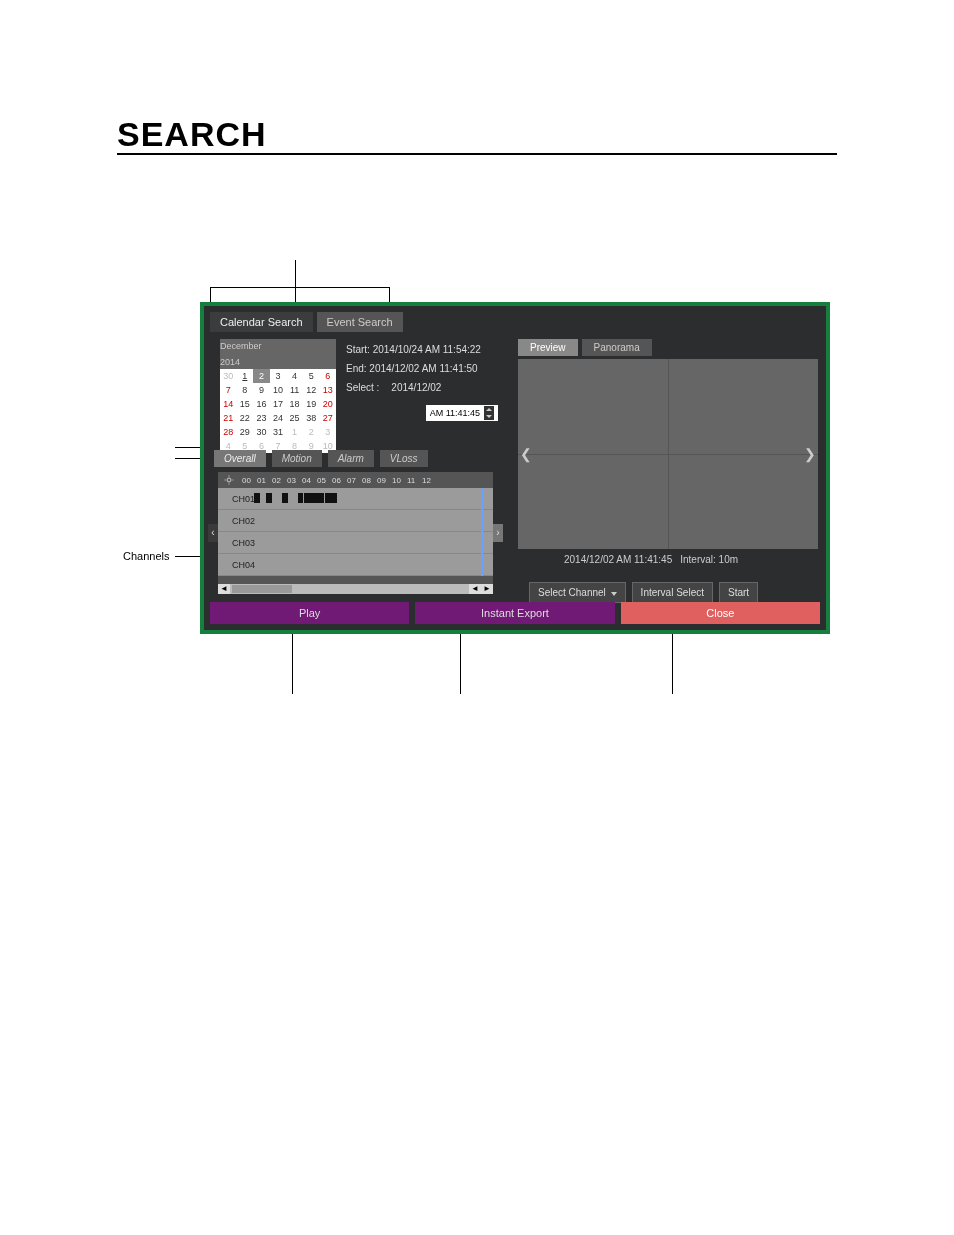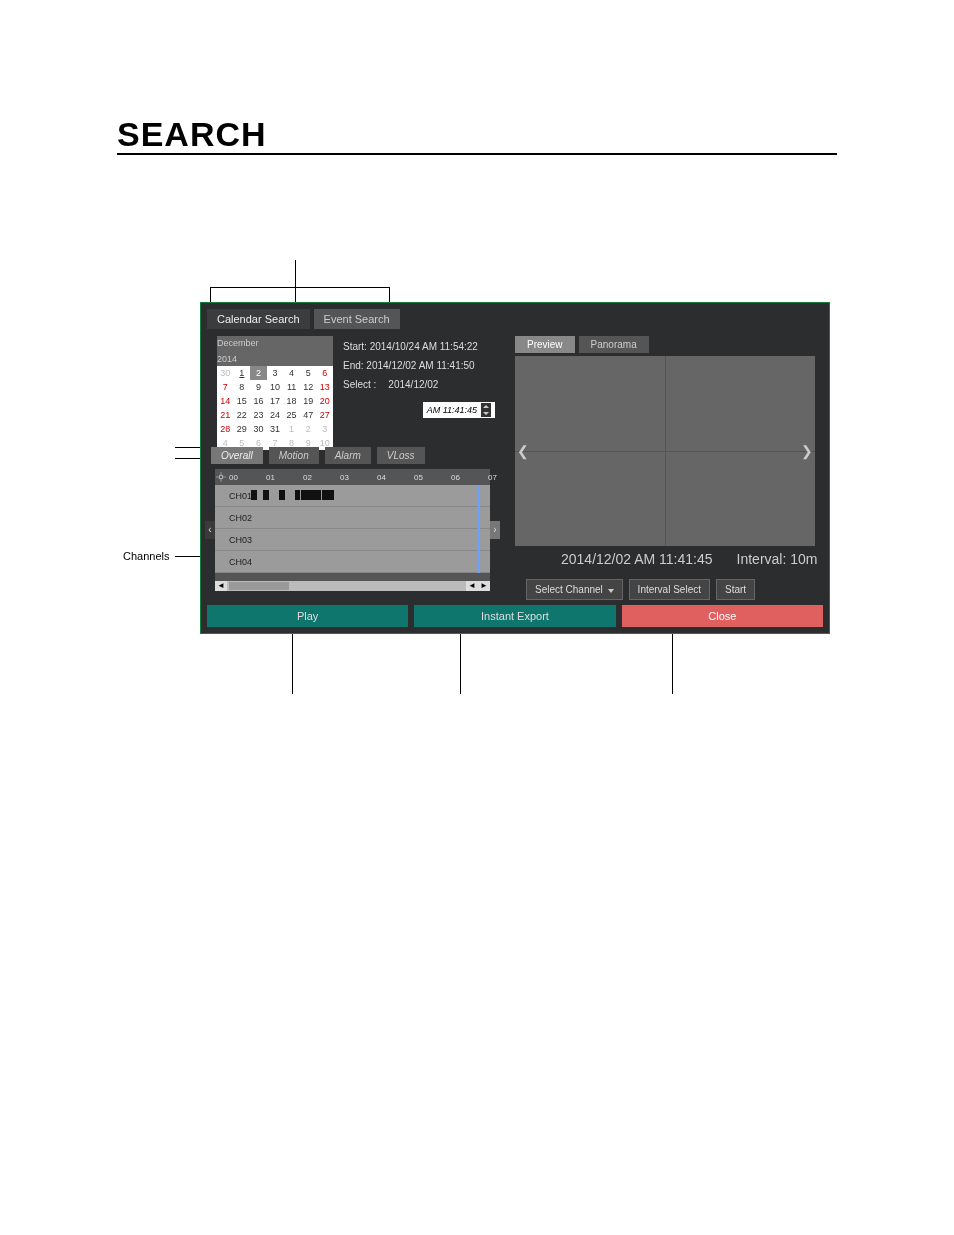--- a/index.html
+++ b/index.html
@@ -28,21 +28,21 @@
     height: 2px;
     background: #000;
   }
   .app {
     position: absolute;
     top: 302px;
     left: 200px;
     width: 630px;
     height: 332px;
     background: #2b2d2e;
-    border: 1px solid #15803d;
+    border: 4px solid #15803d;
     font-size: 10px;
     color: #ddd;
   }
   
   .search-tabs {
     position: absolute;
     top: 6px; left: 6px;
     display: flex;
     gap: 4px;
   }
@@ -89,21 +89,20 @@
     font-size: 10px;
     color:#ddd;
   }
   .timeinfo div { margin-bottom: 8px; }
   .timeinfo .select-row { display:flex; gap:12px; }
   .time-spinner {
     display:inline-flex; align-items:center;
     background:#fff; color:#000;
     padding:1px 4px; font-size:9px;
     margin-top:4px;
-    font-style:italic;
   }
   .spin-btns {
     width:10px; height:14px; margin-left:4px;
     background:#333; position:relative;
   }
   .spin-btns::before, .spin-btns::after {
     content:""; position:absolute; left:2px;
     border-left:3px solid transparent;
     border-right:3px solid transparent;
   }
@@ -134,21 +133,21 @@
     background:#555; height:16px;
     font-size:8px; color:#ddd;
   }
   .tl-icon {
     width:22px; height:16px;
     display:flex; align-items:center; justify-content:center;
     background:#555;
   }
   .tl-icon svg { width:12px; height:12px; }
   .tl-hours { display:flex; flex:1; gap:1px; padding-left:2px; }
-  .tl-hours span { width:36px; text-align:left; font-size:8px; }
+  .tl-hours span { width:14px; text-align:left; font-size:8px; }
   .tl-rows { background:#9b9b9b; height:88px; position:relative; }
   .ch-row {
     display:flex; align-items:center;
     height:22px; border-bottom:1px solid #888;
   }
   .ch-label {
     width:34px; font-size:9px; color:#222;
     padding-left:14px; background:#9b9b9b;
   }
   .ch-bar { flex:1; height:22px; position:relative; }
@@ -210,22 +209,22 @@
   .preview-grid div { background:#666; }
   .pv-arrow {
     position:absolute; top:140px;
     width:16px; height:16px;
     color:#ccc; font-size:14px; cursor:pointer;
   }
   .pv-left { left:316px; }
   .pv-right { left:600px; }
   .pv-status {
     position:absolute; top:248px; left:360px;
-    font-size:14px; color:#ccc;
-    display:flex; gap:24px;
+    font-size:10px; color:#ccc;
+    display:flex; gap:8px;
   }
   .pv-controls {
     position:absolute; top:276px; left:325px;
     display:flex; gap:6px;
   }
   .pv-btn {
     background:#444; color:#ddd;
     font-size:10px; padding:4px 8px;
     border:1px solid #666; cursor:pointer;
   }
@@ -237,21 +236,21 @@
   }
 
   
   .bottom-bar {
     position:absolute; bottom:6px; left:6px; right:6px;
     display:flex; gap:6px;
   }
   .bbtn {
     flex:1; text-align:center;
     padding:5px 0; font-size:11px;
-    background:#0f766e; color:#ddd;
+    background:#701a75; color:#ddd;
     cursor:pointer;
   }
   .bbtn.close { background:#e06060; color:#fff; }
 
   
   .callout-line { position:absolute; background:#000; }
   .callout-text { position:absolute; font-size:11px; color:#000; }
 </style>
 </head>
 <body>
@@ -306,21 +305,21 @@
         <div class="cal-cell ">16</div>
         <div class="cal-cell ">17</div>
         <div class="cal-cell ">18</div>
         <div class="cal-cell ">19</div>
         <div class="cal-cell red">20</div>
         <div class="cal-cell red">21</div>
         <div class="cal-cell ">22</div>
         <div class="cal-cell ">23</div>
         <div class="cal-cell ">24</div>
         <div class="cal-cell ">25</div>
-        <div class="cal-cell ">47</div>
+        <div class="cal-cell ">38</div>
         <div class="cal-cell red">27</div>
         <div class="cal-cell red">28</div>
         <div class="cal-cell ">29</div>
         <div class="cal-cell ">30</div>
         <div class="cal-cell ">31</div>
         <div class="cal-cell dim">1</div>
         <div class="cal-cell dim">2</div>
         <div class="cal-cell dim">3</div>
         <div class="cal-cell dim">4</div>
         <div class="cal-cell dim">5</div>

